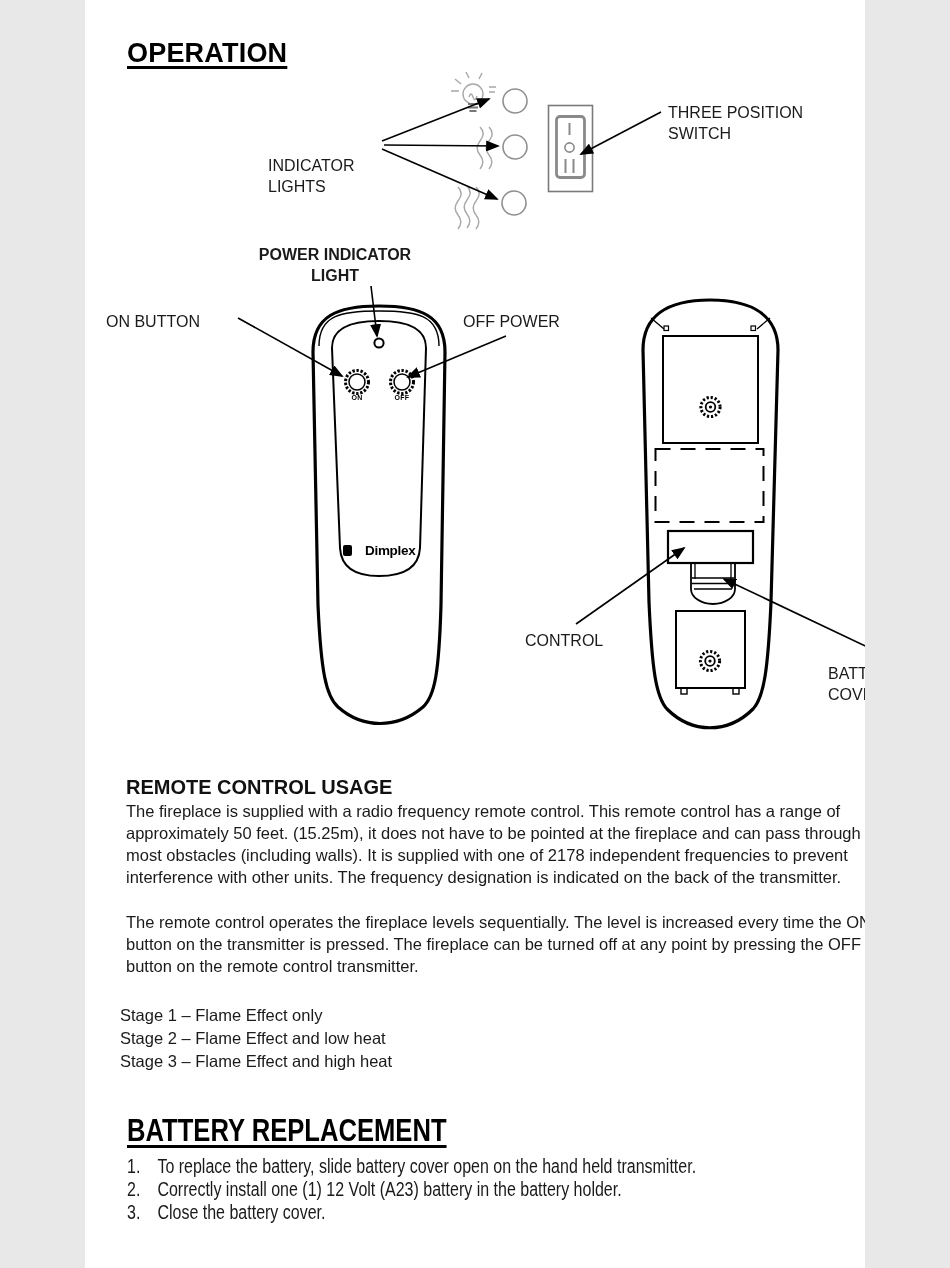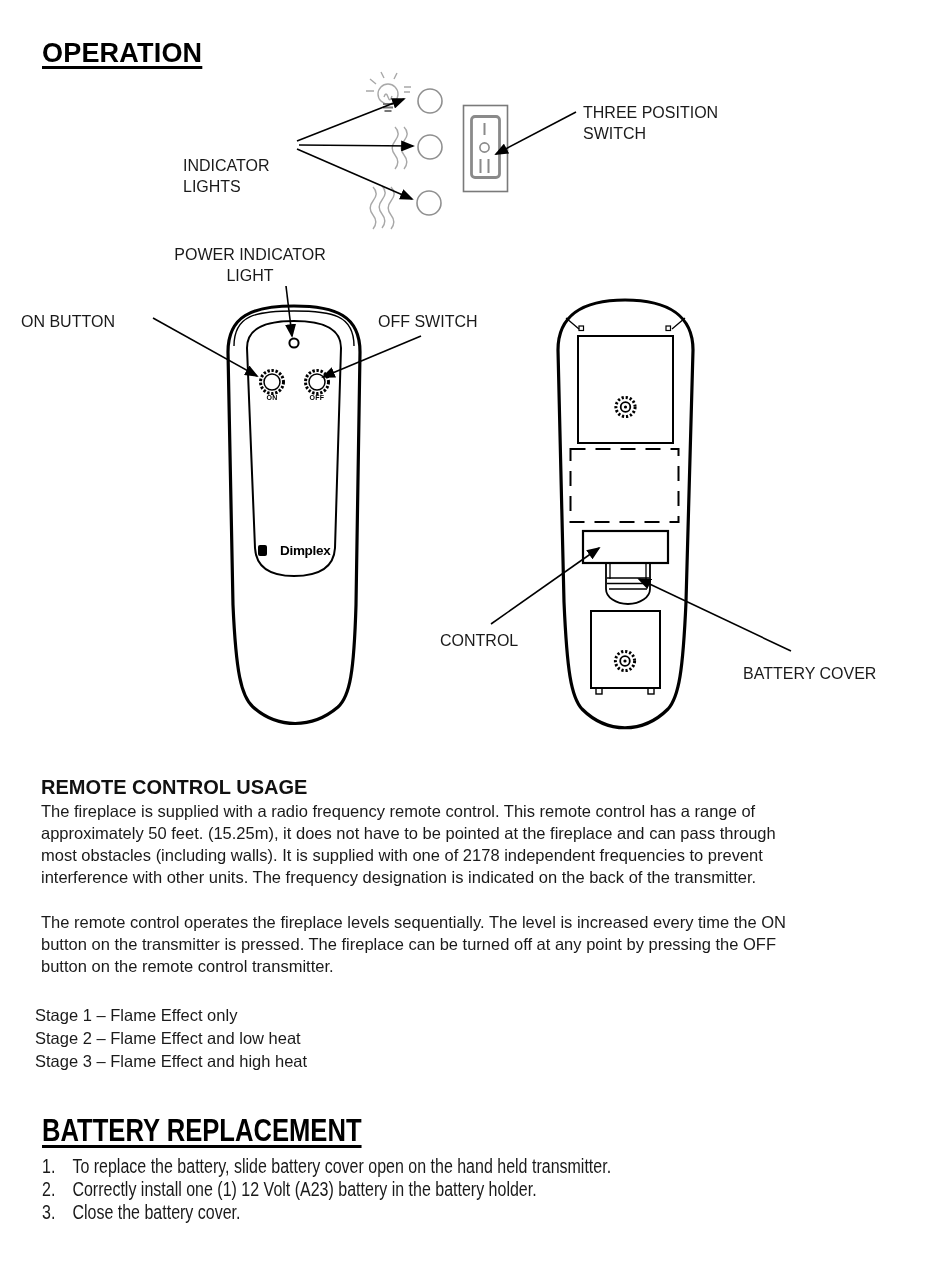--- a/index.html
+++ b/index.html
@@ -1,18 +1,18 @@
 <!DOCTYPE html>
 <html><head>
 <meta charset="utf-8">
 <style>
   * { margin:0; padding:0; box-sizing:border-box; }
   html,body { background:#e8e8e8; }
   .page {
-    position:relative; width:950px; height:1268px; background:#ffffff;
+    position:relative; width:780px; height:1268px; background:#ffffff;
     font-family:"Liberation Sans","DejaVu Sans",sans-serif; color:#1a1a1a;
     margin:0 auto; overflow:hidden;
   }
   .abs { position:absolute; }
   .h1 {
     font-weight:bold; font-size:27px; color:#000;
     text-decoration:underline; text-decoration-thickness:2.5px; text-underline-offset:4px;
     letter-spacing:0.2px;
   }
   .h1-narrow {
@@ -132,24 +132,24 @@
     <line x1="491" y1="624" x2="599" y2="548" stroke="#000" stroke-width="1.6" marker-end="url(#ah)"></line>
     <line x1="791" y1="651" x2="639" y2="579" stroke="#000" stroke-width="1.6" marker-end="url(#ah)"></line>
   </svg>
 
   <div class="abs h1" style="left:42px; top:38px;">OPERATION</div>
 
   <div class="abs callout" style="left:183px; top:120px;margin-top:35px;">INDICATOR
 LIGHTS</div>
   <div class="abs callout" style="left:583px; top:102px;">THREE POSITION
 SWITCH</div>
-  <div class="abs callout center" style="left:163px; top:244px; width:174px;">POWER INDICATOR
+  <div class="abs callout center" style="left:163px; top:244px; width:174px;font-weight:bold;">POWER INDICATOR
 LIGHT</div>
   <div class="abs callout" style="left:21px; top:311px;">ON BUTTON</div>
-  <div class="abs callout" style="left:378px; top:311px;">OFF SWITCH</div>
+  <div class="abs callout" style="left:378px; top:311px;">OFF POWER</div>
   <div class="abs callout" style="left:440px; top:630px;">CONTROL</div>
   <div class="abs callout" style="left:743px; top:663px;">BATTERY COVER</div>
 
   <div class="abs btn-caption" style="left:258px; top:394px; width:28px;">ON</div>
   <div class="abs btn-caption" style="left:303px; top:394px; width:28px;">OFF</div>
   <div class="abs brand" style="left:258px; top:543px;">
     <span class="brand-mark"></span>
     <span class="brand-text">Dimplex</span>
   </div>
 

